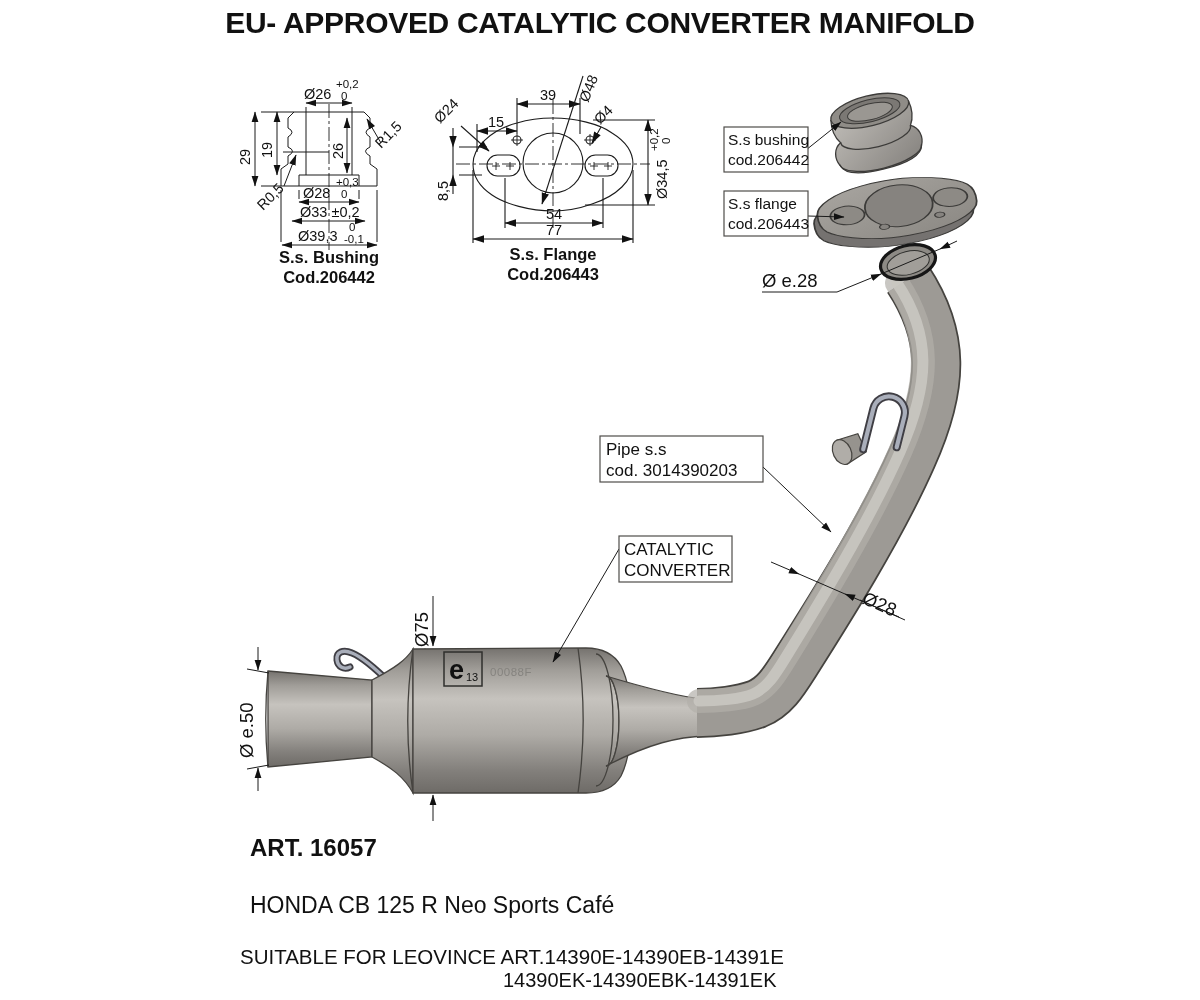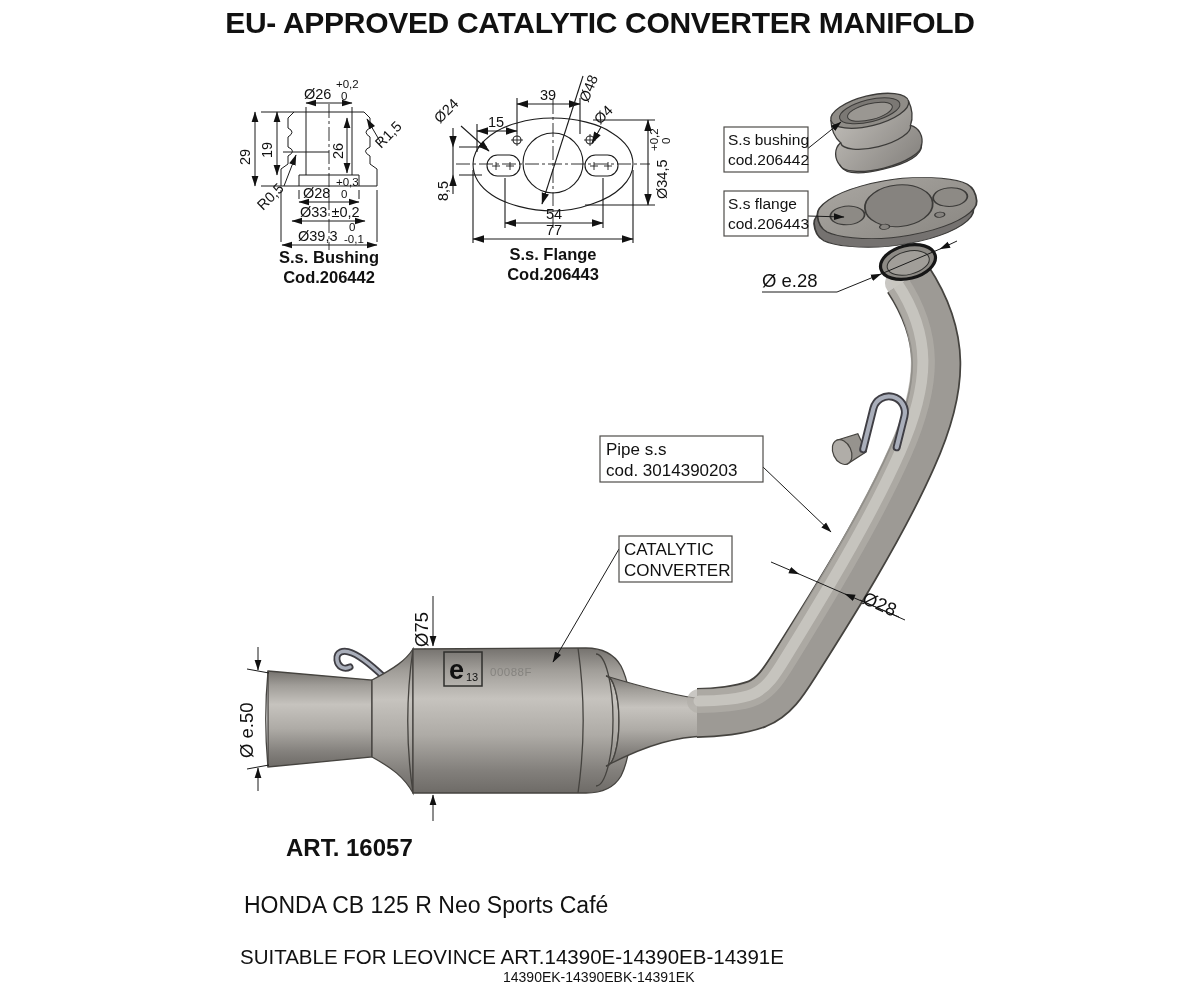--- a/index.html
+++ b/index.html
@@ -10,24 +10,24 @@
   svg{position:absolute;top:0;left:0;}
   svg text{font-family:"Liberation Sans",sans-serif;fill:#111;}
   .dim{font-size:14.5px;}
   .dimS{font-size:11.5px;}
   .dimBig{font-size:18.5px;}
   .cap{font-size:16.5px;font-weight:bold;}
   .boxlbl{font-size:17px;}
   .emark{font-size:27px;font-weight:bold;}
   .emarkSub{font-size:11px;}
   .ecode{font-size:11.5px;fill:#85837f;letter-spacing:0.5px;}
-  .ftArt{position:absolute;left:250px;top:834px;font-size:24px;font-weight:bold;margin-left:36px;}
-  .ftModel{position:absolute;left:244px;top:892px;font-size:23px;}
+  .ftArt{position:absolute;left:250px;top:834px;font-size:24px;font-weight:bold;}
+  .ftModel{position:absolute;left:250px;top:892px;font-size:23px;}
   .ftSuit1{position:absolute;left:240px;top:945px;font-size:20.5px;}
-  .ftSuit2{position:absolute;left:503px;top:969px;font-size:14px;}
+  .ftSuit2{position:absolute;left:503px;top:969px;font-size:20px;}
 </style>
 </head>
 <body>
 
 <div class="page">
   <div class="title">EU- APPROVED CATALYTIC CONVERTER MANIFOLD</div>
 
   <svg width="1200" height="1000" viewBox="0 0 1200 1000">
     <defs>
       <marker id="arr" viewBox="0 0 10 8" refX="9.5" refY="4" markerWidth="11" markerHeight="8.5" orient="auto-start-reverse">

